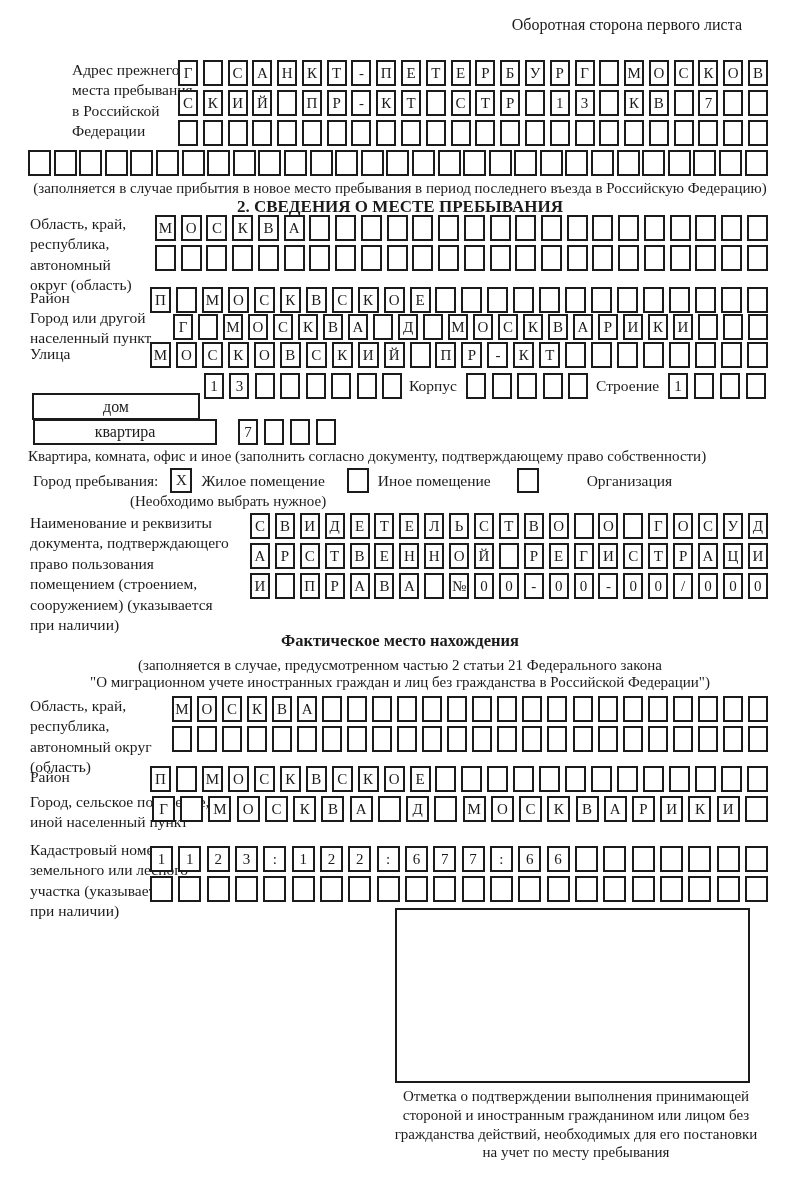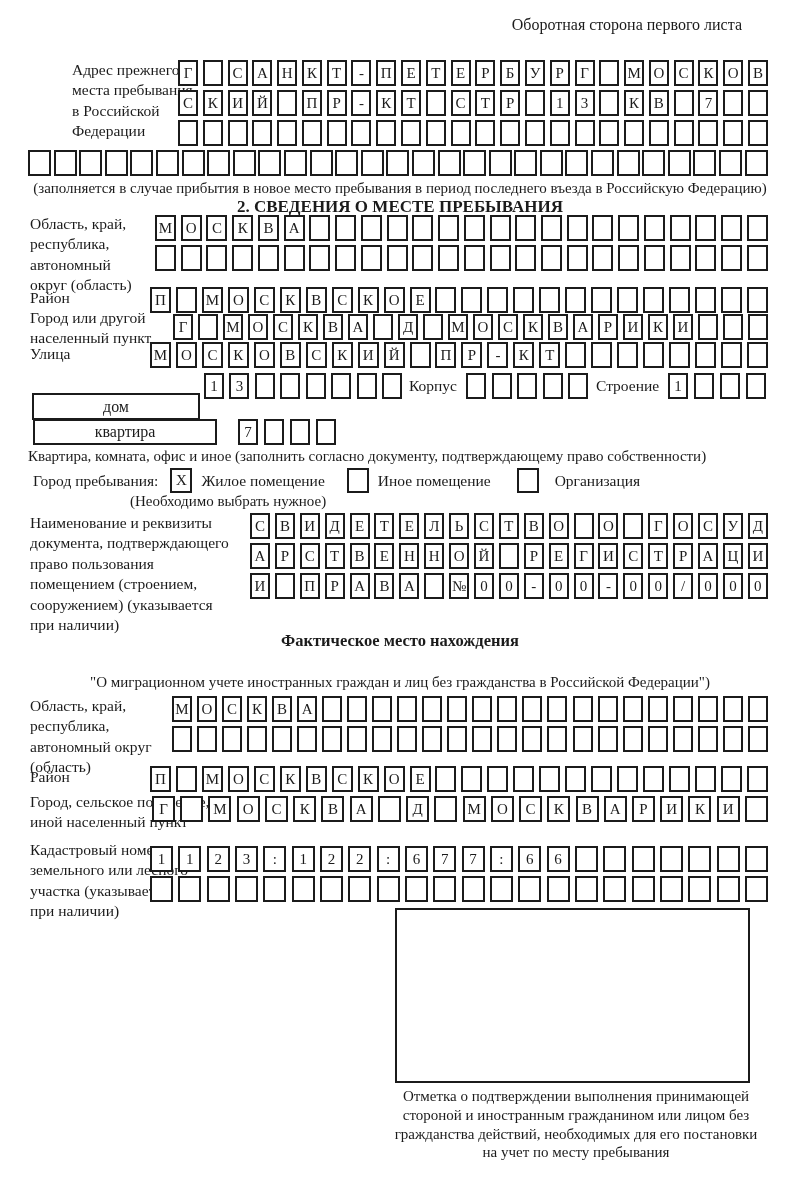--- a/index.html
+++ b/index.html
@@ -372,21 +372,21 @@
     </div>
   <div class="abs note" id="s2-apartment-note">Квартира, комната, офис и иное (заполнить согласно документу, подтверждающему право собственности)</div>
 
   <div class="abs stayrow" id="s2-stay-row">
     <span>Город пребывания:</span>
     <span class="checkbox" style="margin-left:12px;">X</span>
     <span style="margin-left:9px;">Жилое помещение</span>
     <span class="checkbox" style="margin-left:22px;"></span>
     <span style="margin-left:9px;">Иное помещение</span>
     <span class="checkbox" style="margin-left:26px;"></span>
-    <span style="margin-left:16px;">Организация</span>
+    <span style="margin-left:48px;">Организация</span>
   </div>
   <div class="abs note" id="s2-stay-note">(Необходимо выбрать нужное)</div>
 
   <div class="abs lbl" id="s2-doc-label">Наименование и реквизиты
 документа, подтверждающего
 право пользования
 помещением (строением,
 сооружением) (указывается
 при наличии)</div>
   <div class="abs stack" id="s2-doc-rows">
@@ -455,20 +455,21 @@
         <div class="cell">0</div>
         <div class="cell">0</div>
         <div class="cell">/</div>
         <div class="cell">0</div>
         <div class="cell">0</div>
         <div class="cell">0</div>
       </div>
   </div>
 
   <div class="abs title center" id="s3-title">Фактическое место нахождения</div>
+  <div class="abs note center" id="s3-note1">(заполняется в случае, предусмотренном частью 2 статьи 21 Федерального закона</div>
   <div class="abs note center" id="s3-note2">"О миграционном учете иностранных граждан и лиц без гражданства в Российской Федерации")</div>
 
   <div class="abs lbl" id="s3-region-label">Область, край,
 республика,
 автономный округ
 (область)</div>
   <div class="abs stack" id="s3-region-rows">
     <div class="cellrow">
         <div class="cell">М</div>
         <div class="cell">О</div>

